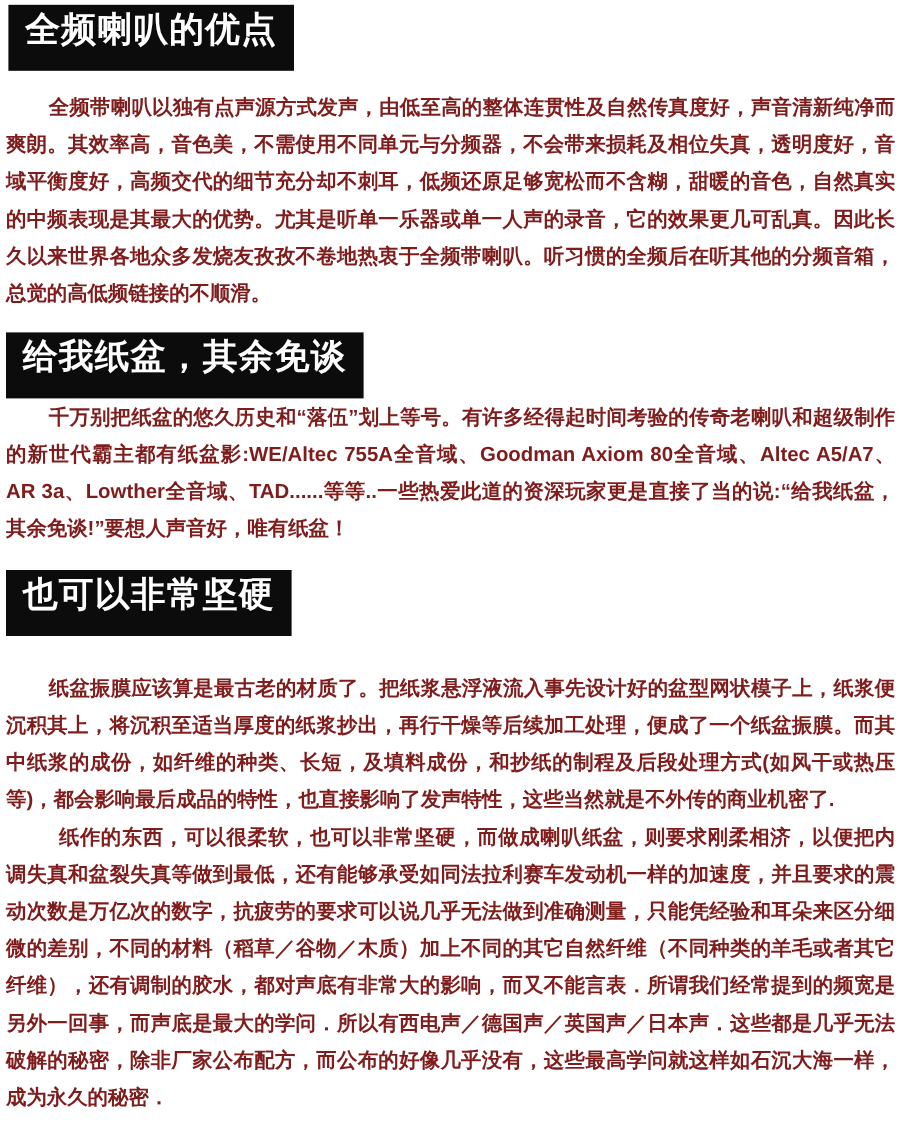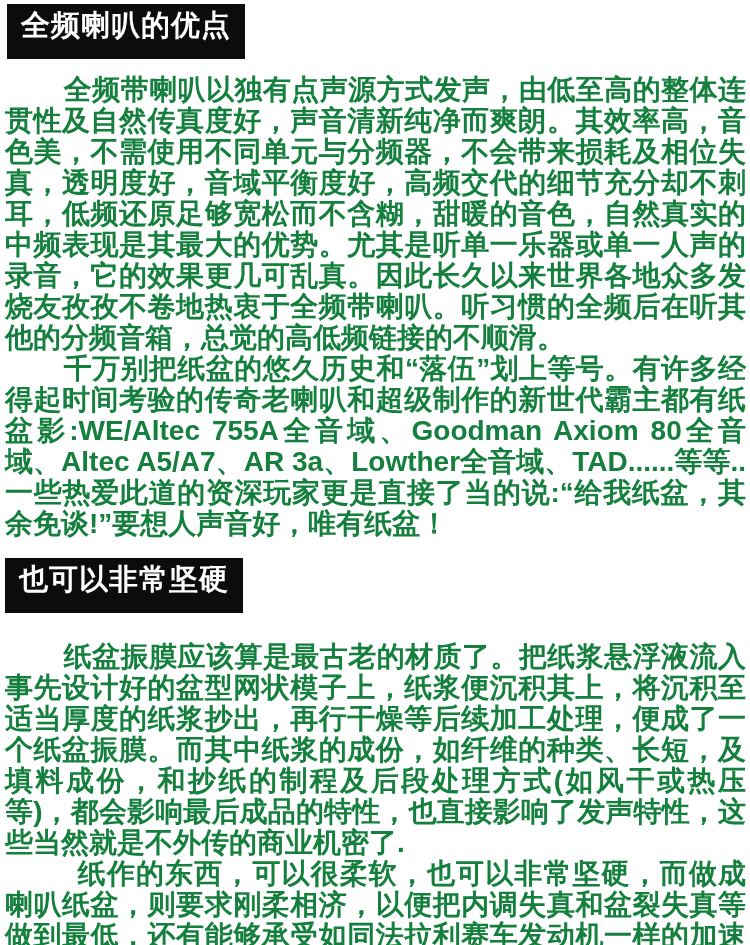--- a/index.html
+++ b/index.html
@@ -25,46 +25,49 @@
     font-weight: bold;
     line-height: 1;
     padding: 7px 14px 19px 14px;
     letter-spacing: 1px;
     white-space: nowrap;
   }
   .sec1 .title-bar { margin: 2px 0 0 2px; }
   .sec2 .title-bar { margin: 17px 0 0 0; }
   .sec3 .title-bar { margin: 19px 0 0 0; }
   p.body-text {
-    font-size: 28px;
+    font-size: 17px;
     font-weight: bold;
     line-height: 31px;
     text-align: justify;
     text-justify: inter-character;
     margin: 0;
-    color: #15803d;
+    color: #7f1d1d;
   }
   .sec1 p.body-text { margin-top: 15px; text-indent: 2.1em; }
   .sec2 p.body-text { text-indent: 2.1em; }
   .sec3 p.body-text.first { margin-top: 28px; text-indent: 2.1em; }
   .sec3 p.body-text.second { margin-top: 0; text-indent: 2.6em; }
 </style>
 </head>
 <body>
 
 <div class="doc">
 
   <section class="sec1">
     <div class="title-bar">
       <span>全频喇叭的优点</span>
     </div>
     <p class="body-text">全频带喇叭以独有点声源方式发声，由低至高的整体连贯性及自然传真度好，声音清新纯净而爽朗。其效率高，音色美，不需使用不同单元与分频器，不会带来损耗及相位失真，透明度好，音域平衡度好，高频交代的细节充分却不刺耳，低频还原足够宽松而不含糊，甜暖的音色，自然真实的中频表现是其最大的优势。尤其是听单一乐器或单一人声的录音，它的效果更几可乱真。因此长久以来世界各地众多发烧友孜孜不卷地热衷于全频带喇叭。听习惯的全频后在听其他的分频音箱，总觉的高低频链接的不顺滑。</p>
   </section>
 
   <section class="sec2">
+    <div class="title-bar">
+      <span>给我纸盆，其余免谈</span>
+    </div>
     <p class="body-text">千万别把纸盆的悠久历史和“落伍”划上等号。有许多经得起时间考验的传奇老喇叭和超级制作的新世代霸主都有纸盆影:WE/Altec 755A全音域、Goodman Axiom 80全音域、Altec A5/A7、AR 3a、Lowther全音域、TAD......等等..一些热爱此道的资深玩家更是直接了当的说:“给我纸盆，其余免谈!”要想人声音好，唯有纸盆！</p>
   </section>
 
   <section class="sec3">
     <div class="title-bar">
       <span>也可以非常坚硬</span>
     </div>
     <p class="body-text first">纸盆振膜应该算是最古老的材质了。把纸浆悬浮液流入事先设计好的盆型网状模子上，纸浆便沉积其上，将沉积至适当厚度的纸浆抄出，再行干燥等后续加工处理，便成了一个纸盆振膜。而其中纸浆的成份，如纤维的种类、长短，及填料成份，和抄纸的制程及后段处理方式(如风干或热压等)，都会影响最后成品的特性，也直接影响了发声特性，这些当然就是不外传的商业机密了.</p>
     <p class="body-text second">纸作的东西，可以很柔软，也可以非常坚硬，而做成喇叭纸盆，则要求刚柔相济，以便把内调失真和盆裂失真等做到最低，还有能够承受如同法拉利赛车发动机一样的加速度，并且要求的震动次数是万亿次的数字，抗疲劳的要求可以说几乎无法做到准确测量，只能凭经验和耳朵来区分细微的差别，不同的材料（稻草／谷物／木质）加上不同的其它自然纤维（不同种类的羊毛或者其它纤维），还有调制的胶水，都对声底有非常大的影响，而又不能言表．所谓我们经常提到的频宽是另外一回事，而声底是最大的学问．所以有西电声／德国声／英国声／日本声．这些都是几乎无法破解的秘密，除非厂家公布配方，而公布的好像几乎没有，这些最高学问就这样如石沉大海一样，成为永久的秘密．</p>
   </section>

